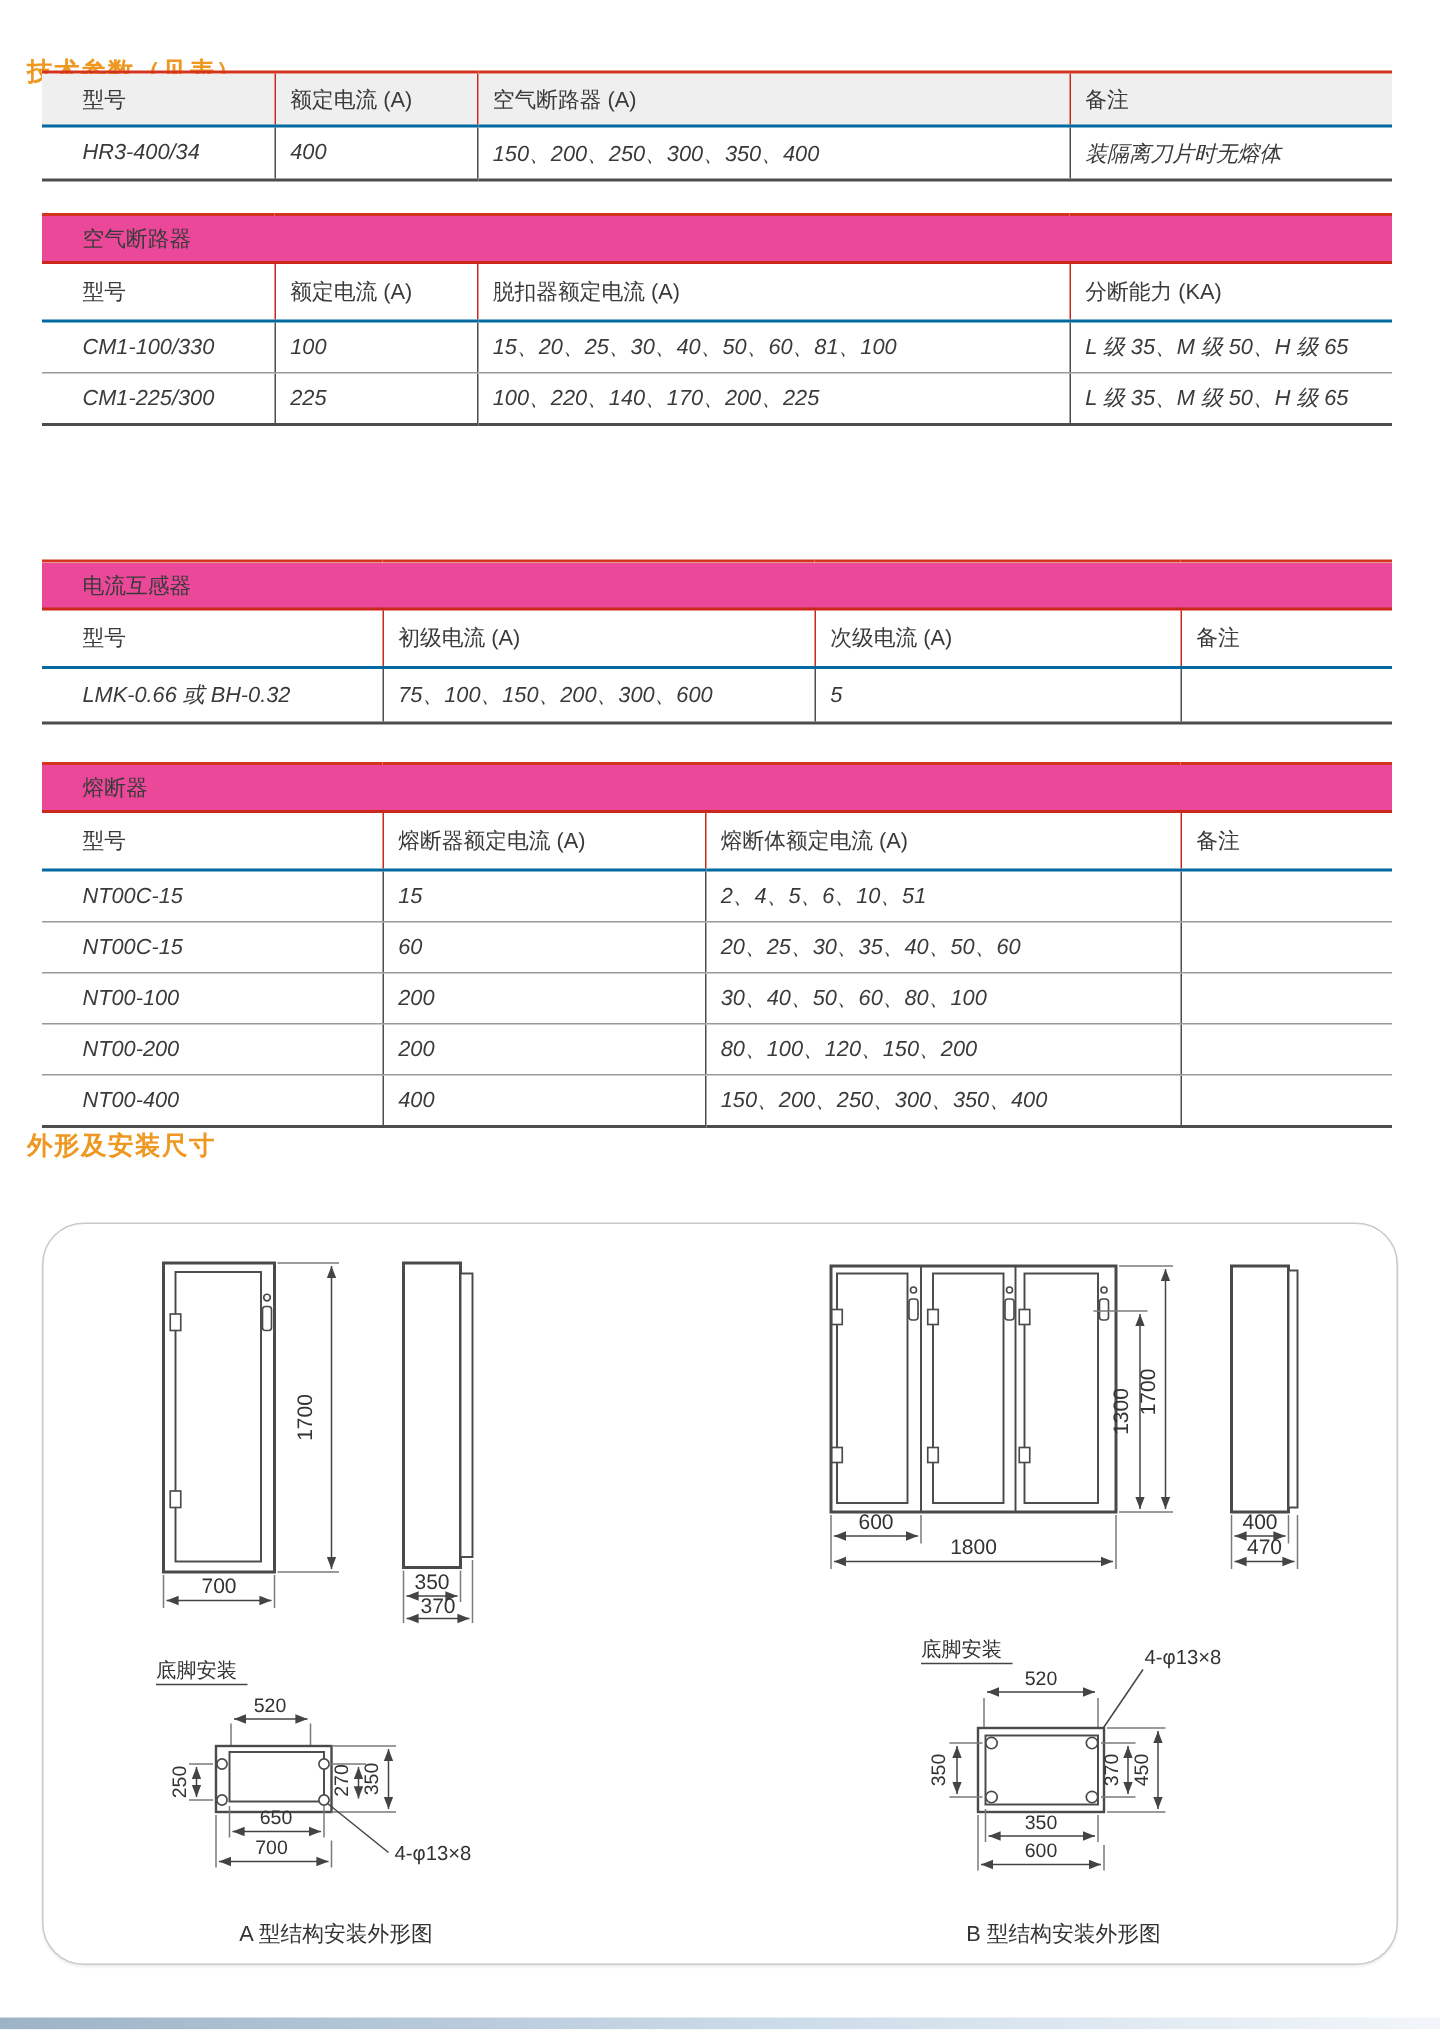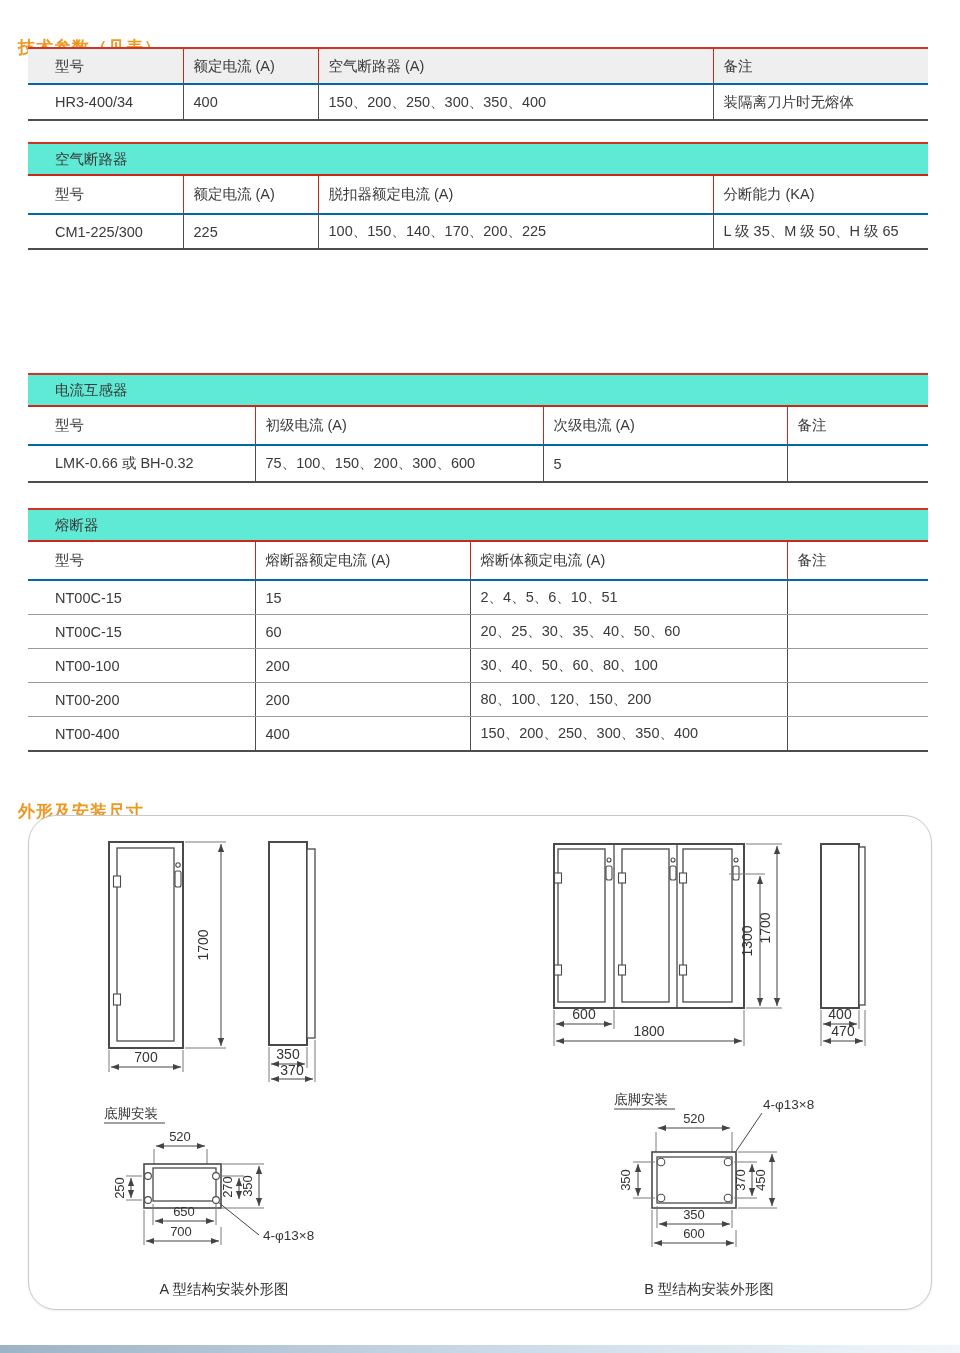--- a/index.html
+++ b/index.html
@@ -3,26 +3,26 @@
 <meta charset="utf-8">
 <style>
   html,body{margin:0;padding:0;background:#fff;}
   #page{position:relative;width:960px;height:1353px;background:#fff;overflow:hidden;
         font-family:"Liberation Sans","DejaVu Sans",sans-serif;color:#3a3a3a;}
   .sec-title{position:absolute;left:18px;font-size:17px;font-weight:600;color:#ee9822;letter-spacing:1px;}
   table.spec{position:absolute;left:28px;border-collapse:collapse;table-layout:fixed;width:900px;
              font-size:14.5px;color:#3a3a3a;}
   .spec th,.spec td{font-weight:normal;text-align:left;padding:0 10px;overflow:hidden;white-space:nowrap;}
   .spec th:first-child,.spec td:first-child{padding-left:27px;}
-  tr.band td{background:#5eead4;border-top:2px solid #d4341f;border-bottom:2px solid #c9281b;
+  tr.band td{background:#ec4899;border-top:2px solid #d4341f;border-bottom:2px solid #c9281b;
              height:30px;font-size:14.5px;}
   tr.head th{height:37px;background:#fff;border-bottom:2px solid #0369a1;border-left:1px solid #c9281b;}
   tr.head th:first-child{border-left:none;}
   table.t1 tr.head th{background:#efefef;border-top:2px solid #d4341f;height:34px;}
-  tr.row td{height:33px;border-left:1px solid #4d4d4d;border-bottom:1px solid #9a9a9a;background:#fff;}
+  tr.row td{height:33px;border-left:1px solid #4d4d4d;border-bottom:1px solid #9a9a9a;background:#fff;font-style:italic;}
   tr.row td:first-child{border-left:none;}
   table.spec tr.row:last-child td{border-bottom:2px solid #4d4d4d;}
   table.t1 tr.row td{height:34px;}
   #drawing-box{position:absolute;left:28px;top:815px;width:902px;height:493px;border:1px solid #c9c9c9;
                border-radius:28px;background:#fff;box-shadow:0 1px 2px rgba(0,0,0,0.08);}
   #drawing-box svg{position:absolute;left:0;top:0;}
   .obj{stroke:#4a4a4a;stroke-width:2;fill:#fff;}
   .obj2{stroke:#4a4a4a;stroke-width:1.3;fill:#fff;}
   .part{stroke:#4a4a4a;stroke-width:1.1;fill:#fff;}
   .ext{stroke:#7a7a7a;stroke-width:1;}
@@ -77,23 +77,29 @@
         <tr class="band">
       <td colspan="4">空气断路器</td>
     </tr>
     <tr class="head">
       <th>型号</th>
       <th>额定电流 (A)</th>
       <th>脱扣器额定电流 (A)</th>
       <th>分断能力 (KA)</th>
     </tr>
     <tr class="row">
+      <td>CM1-100/330</td>
+      <td>100</td>
+      <td>15、20、25、30、40、50、60、81、100</td>
+      <td>L 级 35、M 级 50、H 级 65</td>
+    </tr>
+    <tr class="row">
       <td>CM1-225/300</td>
       <td>225</td>
-      <td>100、150、140、170、200、225</td>
+      <td>100、220、140、170、200、225</td>
       <td>L 级 35、M 级 50、H 级 65</td>
     </tr>
   </tbody>
     </table>
 
   <table class="spec" style="top:373px;">
     <colgroup>
         <col style="width:227px">
         <col style="width:288px">
         <col style="width:244px">
@@ -161,21 +167,21 @@
     </tr>
     <tr class="row">
       <td>NT00-400</td>
       <td>400</td>
       <td>150、200、250、300、350、400</td>
       <td></td>
     </tr>
   </tbody>
     </table>
 
-  <div class="sec-title" style="top:800px;">外形及安装尺寸</div>
+  <div class="sec-title" style="top:752px;">外形及安装尺寸</div>
 
   <div id="drawing-box">
     <svg width="900" height="491" viewBox="0 0 900 491">
       <defs>
         <marker id="arr" viewBox="0 0 10 10" refX="9" refY="5" markerWidth="9" markerHeight="9" orient="auto-start-reverse">
           <path d="M0,1.5 L9,5 L0,8.5 z" fill="#444"></path>
         </marker>
       </defs>
 
       <g>

